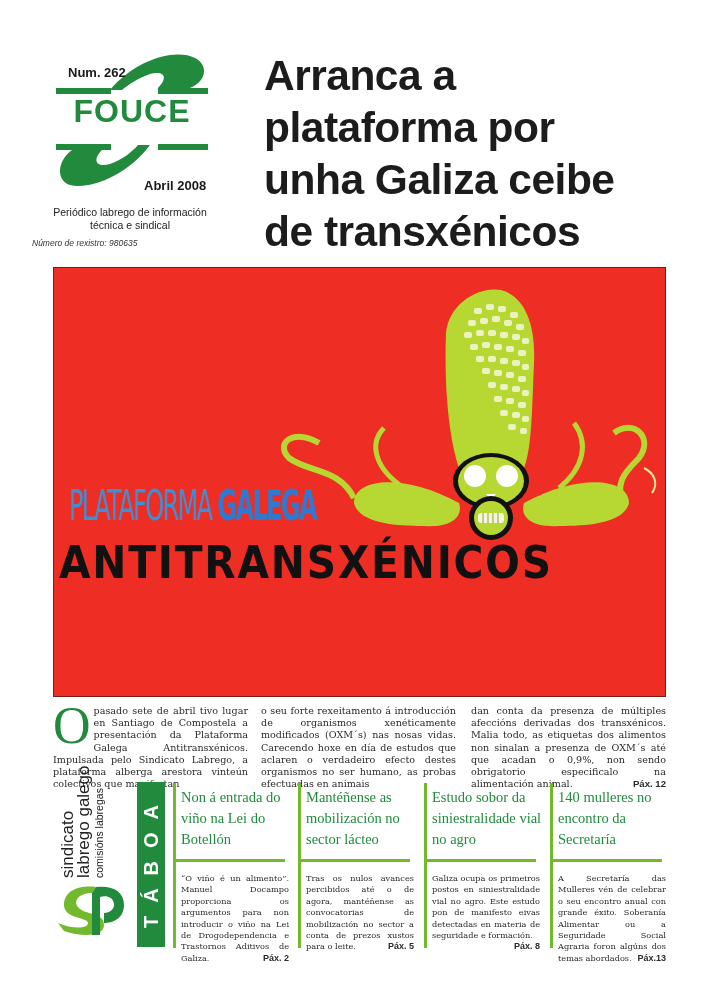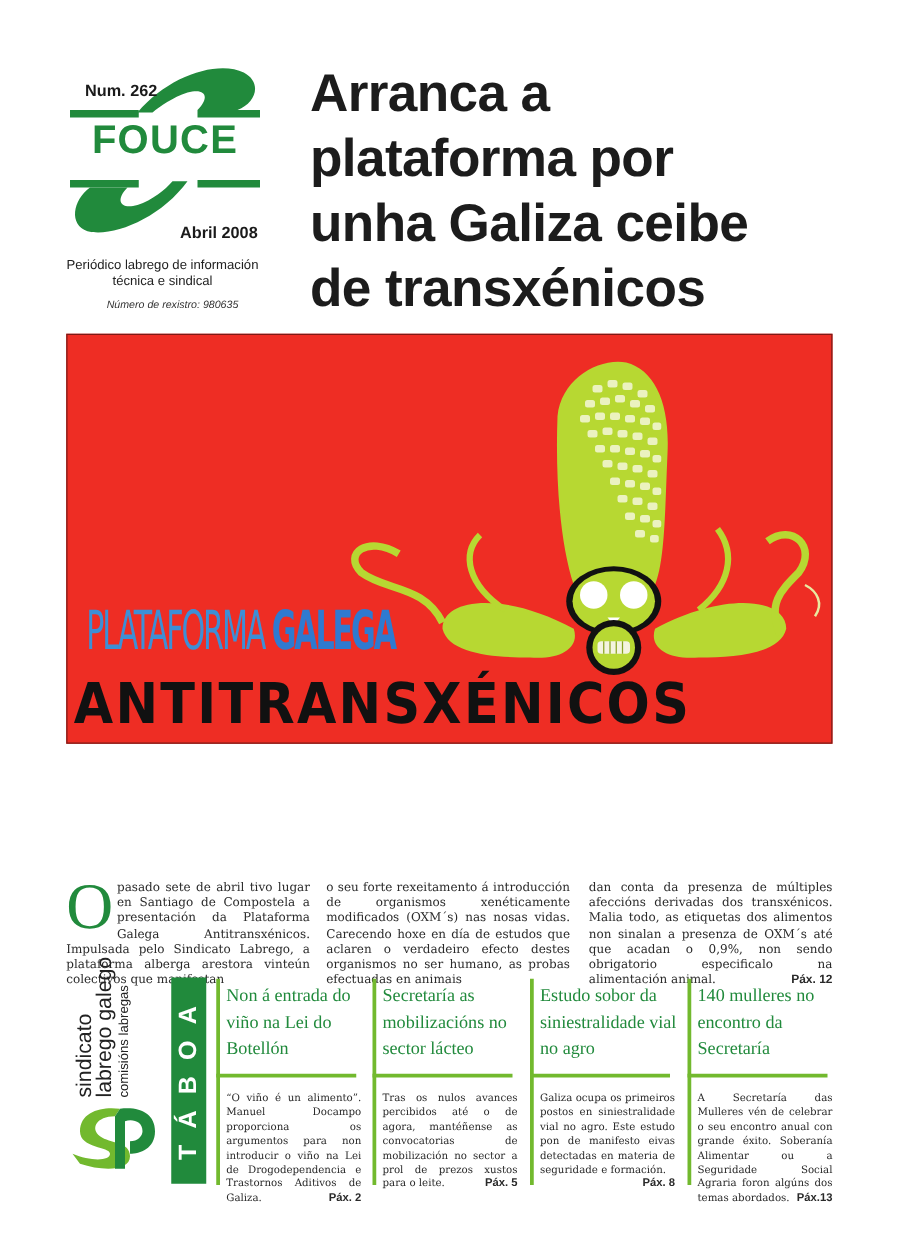--- a/index.html
+++ b/index.html
@@ -8,29 +8,29 @@
 
   
   .masthead { position: absolute; left: 40px; top: 50px; width: 180px; height: 150px; }
   .logo-swoosh { position: absolute; left: 0; top: 0; width: 180px; height: 150px; }
   .issue-num { position: absolute; left: 18px; top: 15px; font-weight: bold; font-size: 13px; color: #1a1a1a; margin-left: 10px; }
   .issue-date { position: absolute; left: 104px; top: 128px; font-weight: bold; font-size: 13px; color: #1a1a1a; }
   .logo-word { position: absolute; left: 17px; top: 45px; width: 150px; text-align: center;
     font-weight: bold; font-size: 32px; letter-spacing: 1px; color: #218a3c; line-height: 1; }
   .tagline { position: absolute; left: 40px; top: 206px; width: 180px; text-align: center;
     font-size: 10.5px; line-height: 13px; color: #222; }
-  .regnum { position: absolute; left: 48px; top: 238px; width: 180px; text-align: center;
+  .regnum { position: absolute; left: 32px; top: 238px; width: 180px; text-align: left;
     font-style: italic; font-size: 8.5px; color: #333; }
 
-  .headline { position: absolute; left: 248px; top: 50px; width: 440px;
+  .headline { position: absolute; left: 264px; top: 50px; width: 440px;
     font-family: "Liberation Sans", sans-serif; font-weight: bold; font-size: 42.5px;
     line-height: 52px; color: #1c1c1c; letter-spacing: -0.5px; }
 
   
-  .poster { position: absolute; left: 53px; top: 267px; width: 613px; height: 328px;
+  .poster { position: absolute; left: 53px; top: 267px; width: 613px; height: 430px;
     background: #ee2d24; border: 1px solid #7d1a16; overflow: hidden; }
   .poster-art { position: absolute; left: 0; top: 0; }
   .poster-line1 { position: absolute; left: 15px; top: 216px; font-family: "DejaVu Sans", sans-serif;
     font-size: 43px; color: #3d8fd6; letter-spacing: -3px; transform: scaleX(0.56); transform-origin: left top;
     white-space: nowrap; line-height: 1; }
   .poster-line1 .blue2 { color: #2f7ad0; font-weight: bold; }
   .poster-line2 { position: absolute; left: 5px; top: 272px; font-family: "DejaVu Sans", sans-serif;
     font-weight: bold; font-size: 45px; color: #111; letter-spacing: 2px; white-space: nowrap;
     transform: scaleX(0.905); transform-origin: left top; line-height: 1; }
 
@@ -205,24 +205,24 @@
   <div class="brief-title">Non á entrada do viño na Lei do Botellón</div>
   <div class="brief-rule-h"></div>
   <div class="brief-body">
     <span>“O viño é un alimento”. Manuel Docampo proporciona os argumentos para non introducir o viño na Lei de Drogodependencia e Trastornos Aditivos de Galiza.</span>
     <span class="brief-page">Páx. 2</span>
   </div>
 </div>
 
 <div class="brief" style="left:298px">
   <div class="brief-rule-v"></div>
-  <div class="brief-title">Secretaría as mobilizacións no sector lácteo</div>
-  <div class="brief-rule-h"></div>
-  <div class="brief-body">
-    <span>Tras os nulos avances percibidos até o de agora, mantéñense as convocatorias de mobilización no sector a prol de prezos xustos para o leite.</span>
+  <div class="brief-title">Mantéñense as mobilización no sector lácteo</div>
+  <div class="brief-rule-h"></div>
+  <div class="brief-body">
+    <span>Tras os nulos avances percibidos até o de agora, mantéñense as convocatorias de mobilización no sector a conta de prezos xustos para o leite.</span>
     <span class="brief-page">Páx. 5</span>
   </div>
 </div>
 
 <div class="brief" style="left:424px">
   <div class="brief-rule-v"></div>
   <div class="brief-title">Estudo sobor da siniestralidade vial no agro</div>
   <div class="brief-rule-h"></div>
   <div class="brief-body">
     <span>Galiza ocupa os primeiros postos en siniestralidade vial no agro. Este estudo pon de manifesto eivas detectadas en materia de seguridade e formación.</span>

